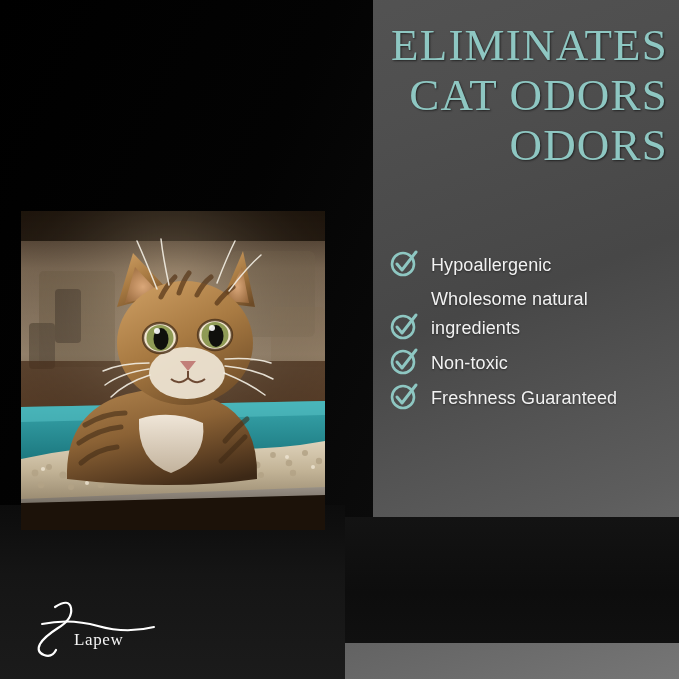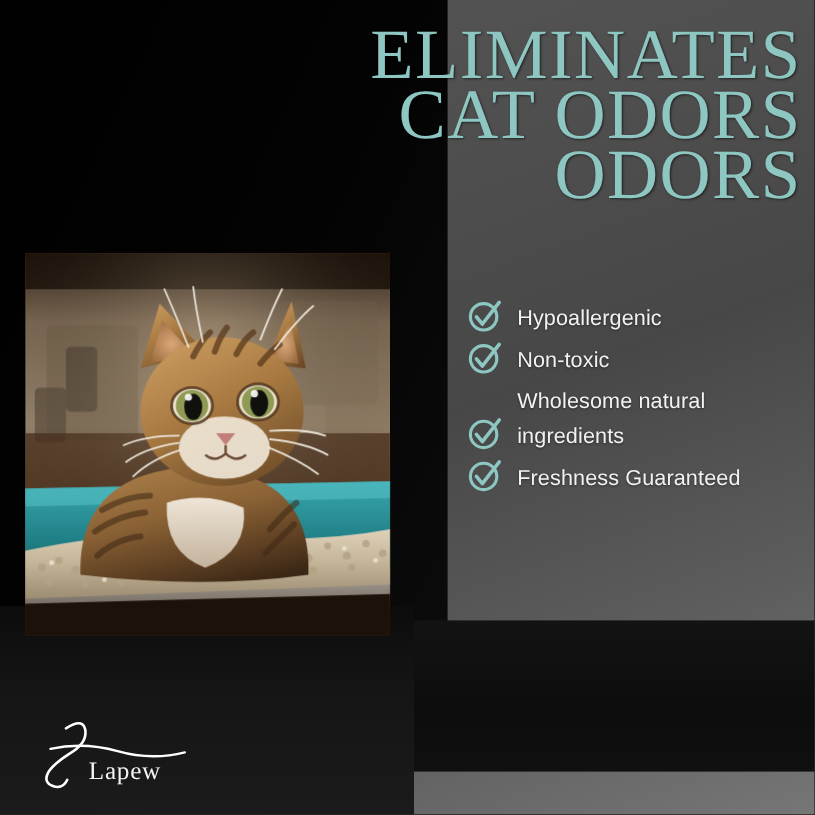--- a/index.html
+++ b/index.html
@@ -16,21 +16,21 @@
   .bg-left-black{position:absolute;left:0;top:0;width:373px;height:518px;
     background:linear-gradient(115deg,#000 0%,#030303 55%,#0b0b0b 100%);}
 
   .bg-left-lower{position:absolute;left:0;top:505px;width:345px;height:174px;
     background:linear-gradient(180deg,#0c0c0c 0%,#151515 40%,#1b1b1b 100%);}
 
   
   .headline{position:absolute;right:11px;top:20px;width:410px;
     text-align:right;
     font-family:"Liberation Serif","DejaVu Serif",serif;
-    font-size:59px;line-height:50px;letter-spacing:1.2px;
+    font-size:45px;line-height:50px;letter-spacing:1.2px;
     color:#8ec7c2;
     text-shadow:1px 1px 2px rgba(0,0,0,.55);}
   .headline span{display:block;white-space:nowrap;}
 
   
   .features{position:absolute;left:389px;top:250px;width:285px;}
   .feat{display:flex;align-items:flex-end;margin-bottom:5px;}
   .feat .mark{flex:0 0 auto;width:30px;height:30px;margin-right:12px;
     position:relative;top:-2px;}
   .feat .mark svg{display:block;width:30px;height:30px;}
@@ -48,21 +48,21 @@
   
   .photo{position:absolute;left:21px;top:211px;width:304px;height:319px;
     overflow:hidden;background:#241a12;}
   .photo svg{display:block;width:304px;height:319px;}
 
   
   .logo{position:absolute;left:22px;top:600px;width:150px;height:62px;}
   .logo svg{display:block;width:150px;height:62px;}
   .logo .wordmark{position:absolute;left:52px;top:30px;
     font-family:"Liberation Serif","DejaVu Serif",serif;
-    font-size:21px;letter-spacing:.6px;color:#f4f4f4;}
+    font-size:17px;letter-spacing:.6px;color:#f4f4f4;}
 </style>
 </head>
 <body>
 
 <div id="ad">
 
   <div class="bg-right"></div>
   <div class="bg-left-black"></div>
   <div class="bg-left-lower"></div>
 
@@ -274,34 +274,34 @@
       <span class="txt">Hypoallergenic</span>
     </div>
 
     <div class="feat">
       <span class="mark">
         <svg viewBox="0 0 30 30" xmlns="http://www.w3.org/2000/svg">
           <circle cx="14" cy="16" r="11" fill="none" stroke="#8ec7c2" stroke-width="2.6"></circle>
           <path d="M8 16 L13 22 L27 4" fill="none" stroke="#8ec7c2" stroke-width="3" stroke-linecap="round" stroke-linejoin="round"></path>
         </svg>
       </span>
-      <span class="txt">Non-toxic</span>
+      <span class="txt">
+        <span>Wholesome natural</span><br>
+        <span>ingredients</span>
+      </span>
     </div>
 
     <div class="feat">
       <span class="mark">
         <svg viewBox="0 0 30 30" xmlns="http://www.w3.org/2000/svg">
           <circle cx="14" cy="16" r="11" fill="none" stroke="#8ec7c2" stroke-width="2.6"></circle>
           <path d="M8 16 L13 22 L27 4" fill="none" stroke="#8ec7c2" stroke-width="3" stroke-linecap="round" stroke-linejoin="round"></path>
         </svg>
       </span>
-      <span class="txt">
-        <span>Wholesome natural</span><br>
-        <span>ingredients</span>
-      </span>
+      <span class="txt">Non-toxic</span>
     </div>
 
     <div class="feat">
       <span class="mark">
         <svg viewBox="0 0 30 30" xmlns="http://www.w3.org/2000/svg">
           <circle cx="14" cy="16" r="11" fill="none" stroke="#8ec7c2" stroke-width="2.6"></circle>
           <path d="M8 16 L13 22 L27 4" fill="none" stroke="#8ec7c2" stroke-width="3" stroke-linecap="round" stroke-linejoin="round"></path>
         </svg>
       </span>
       <span class="txt">Freshness Guaranteed</span>

